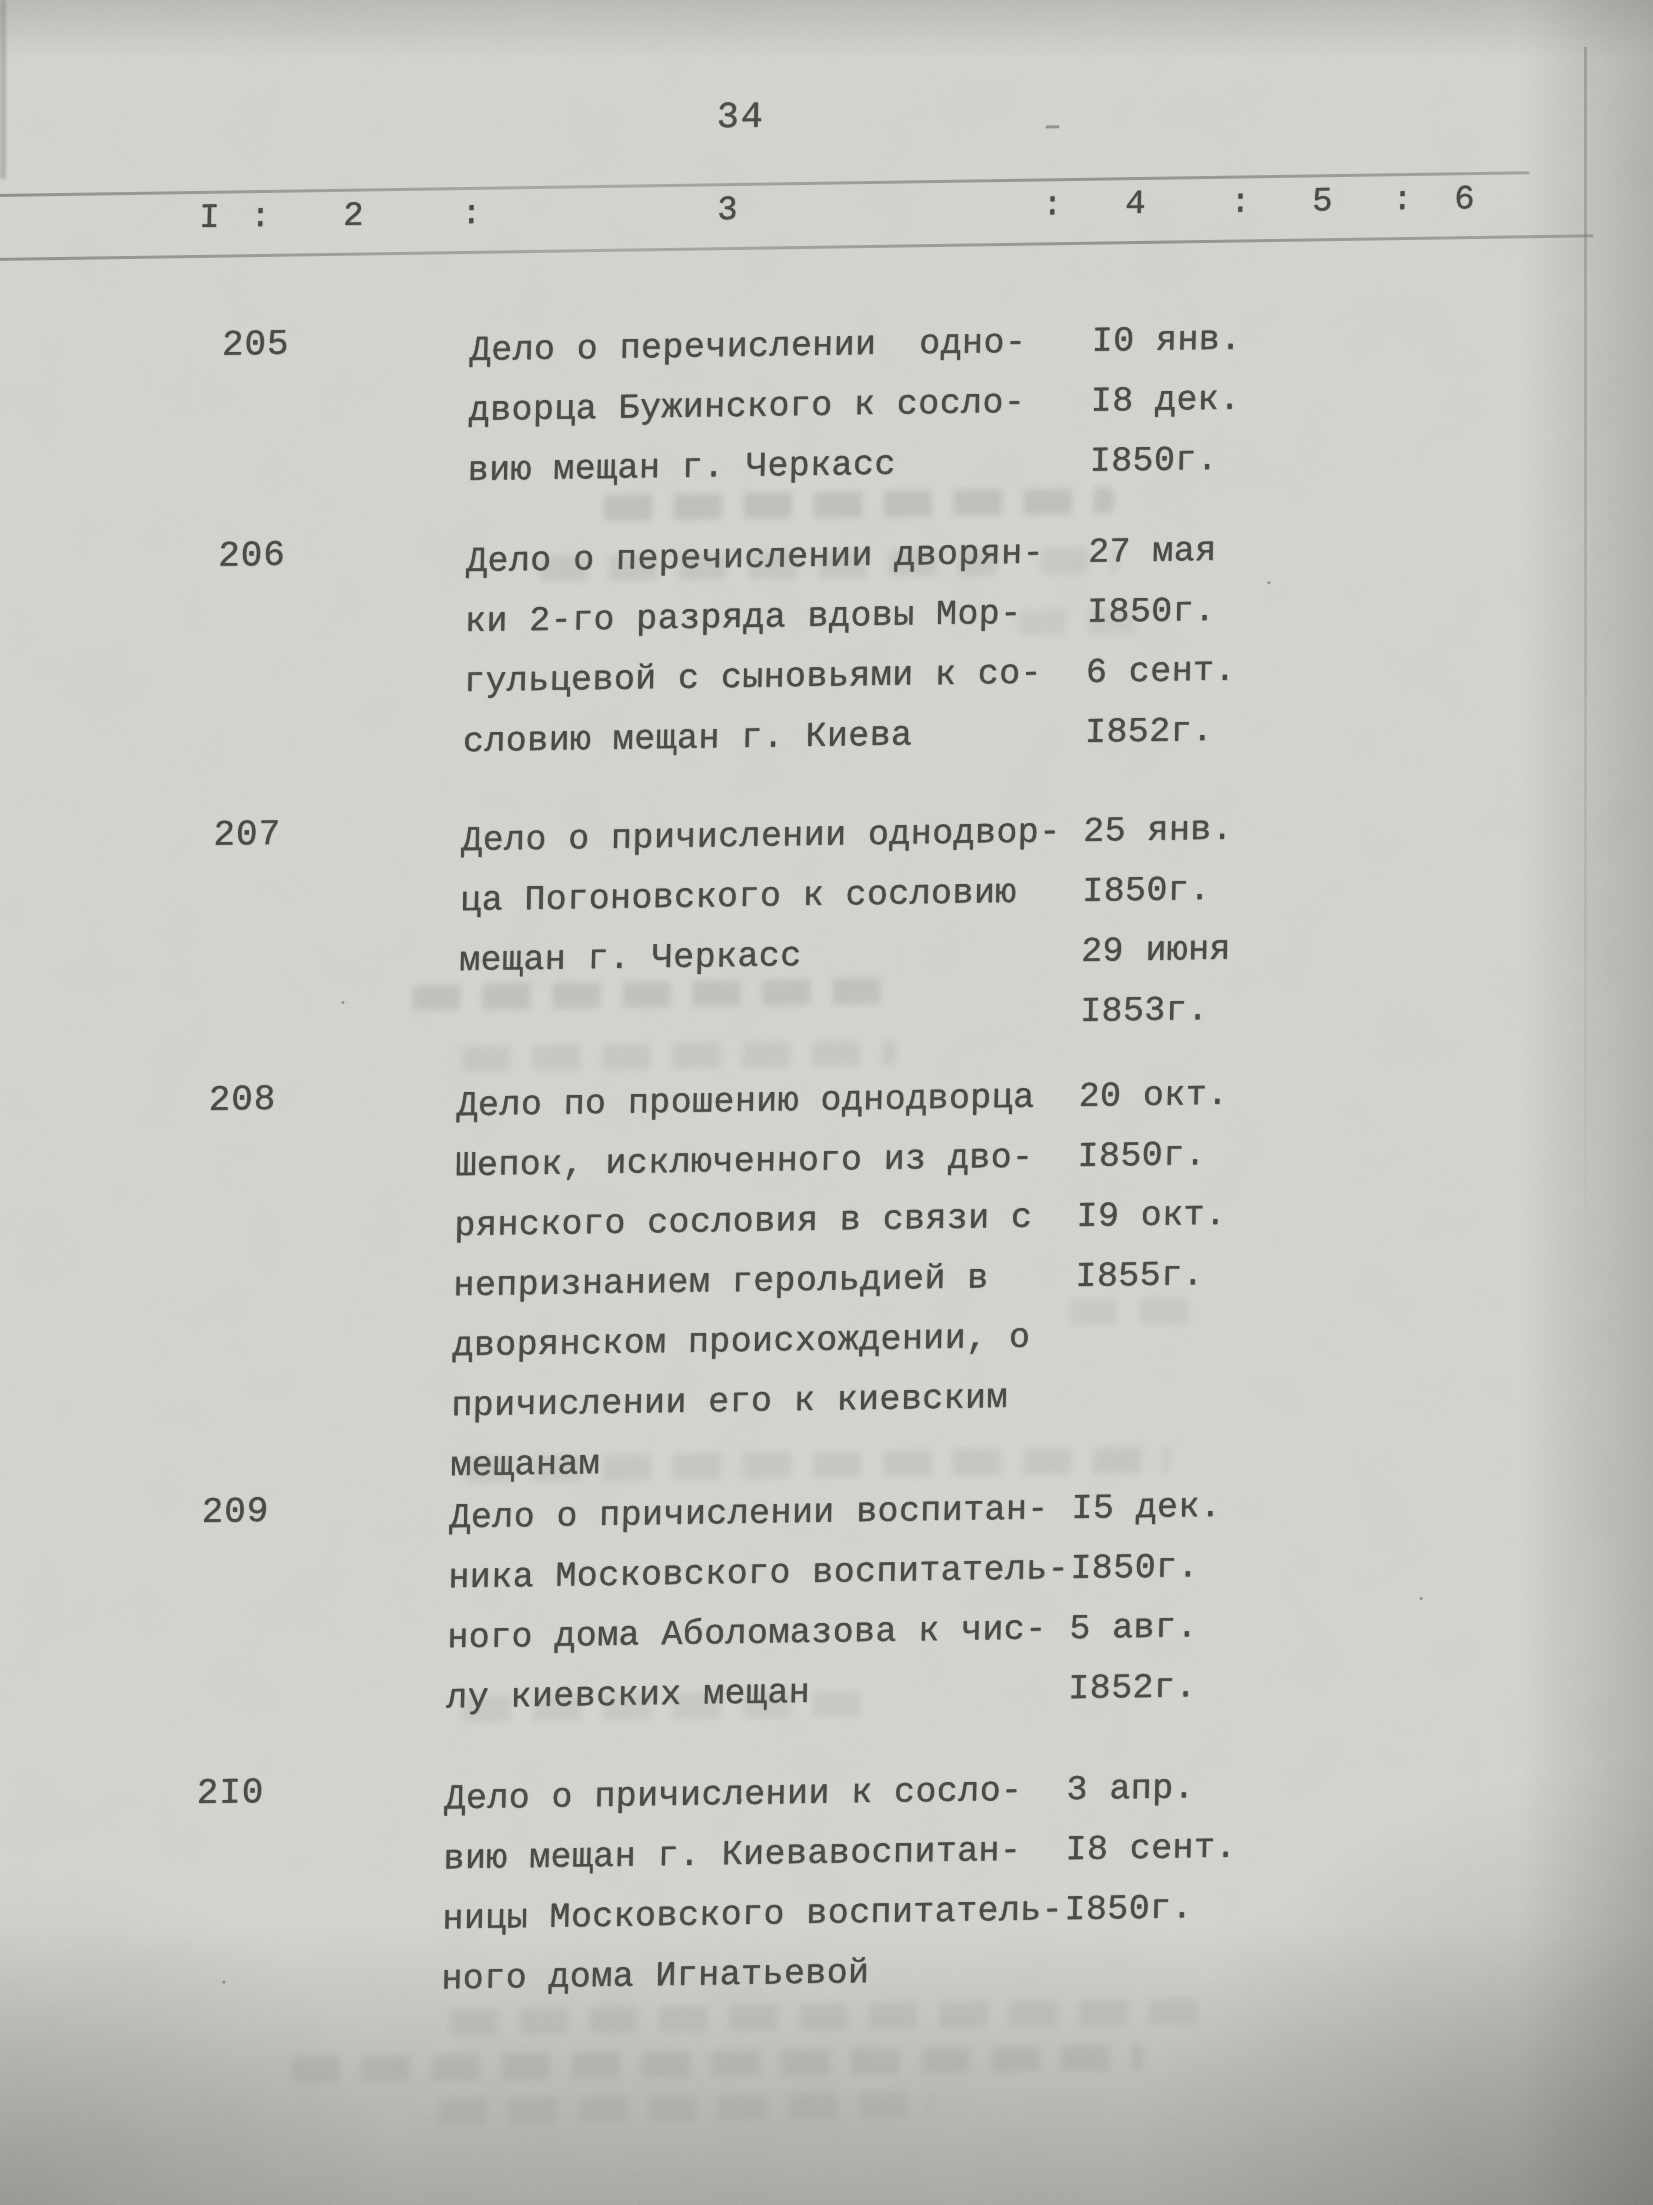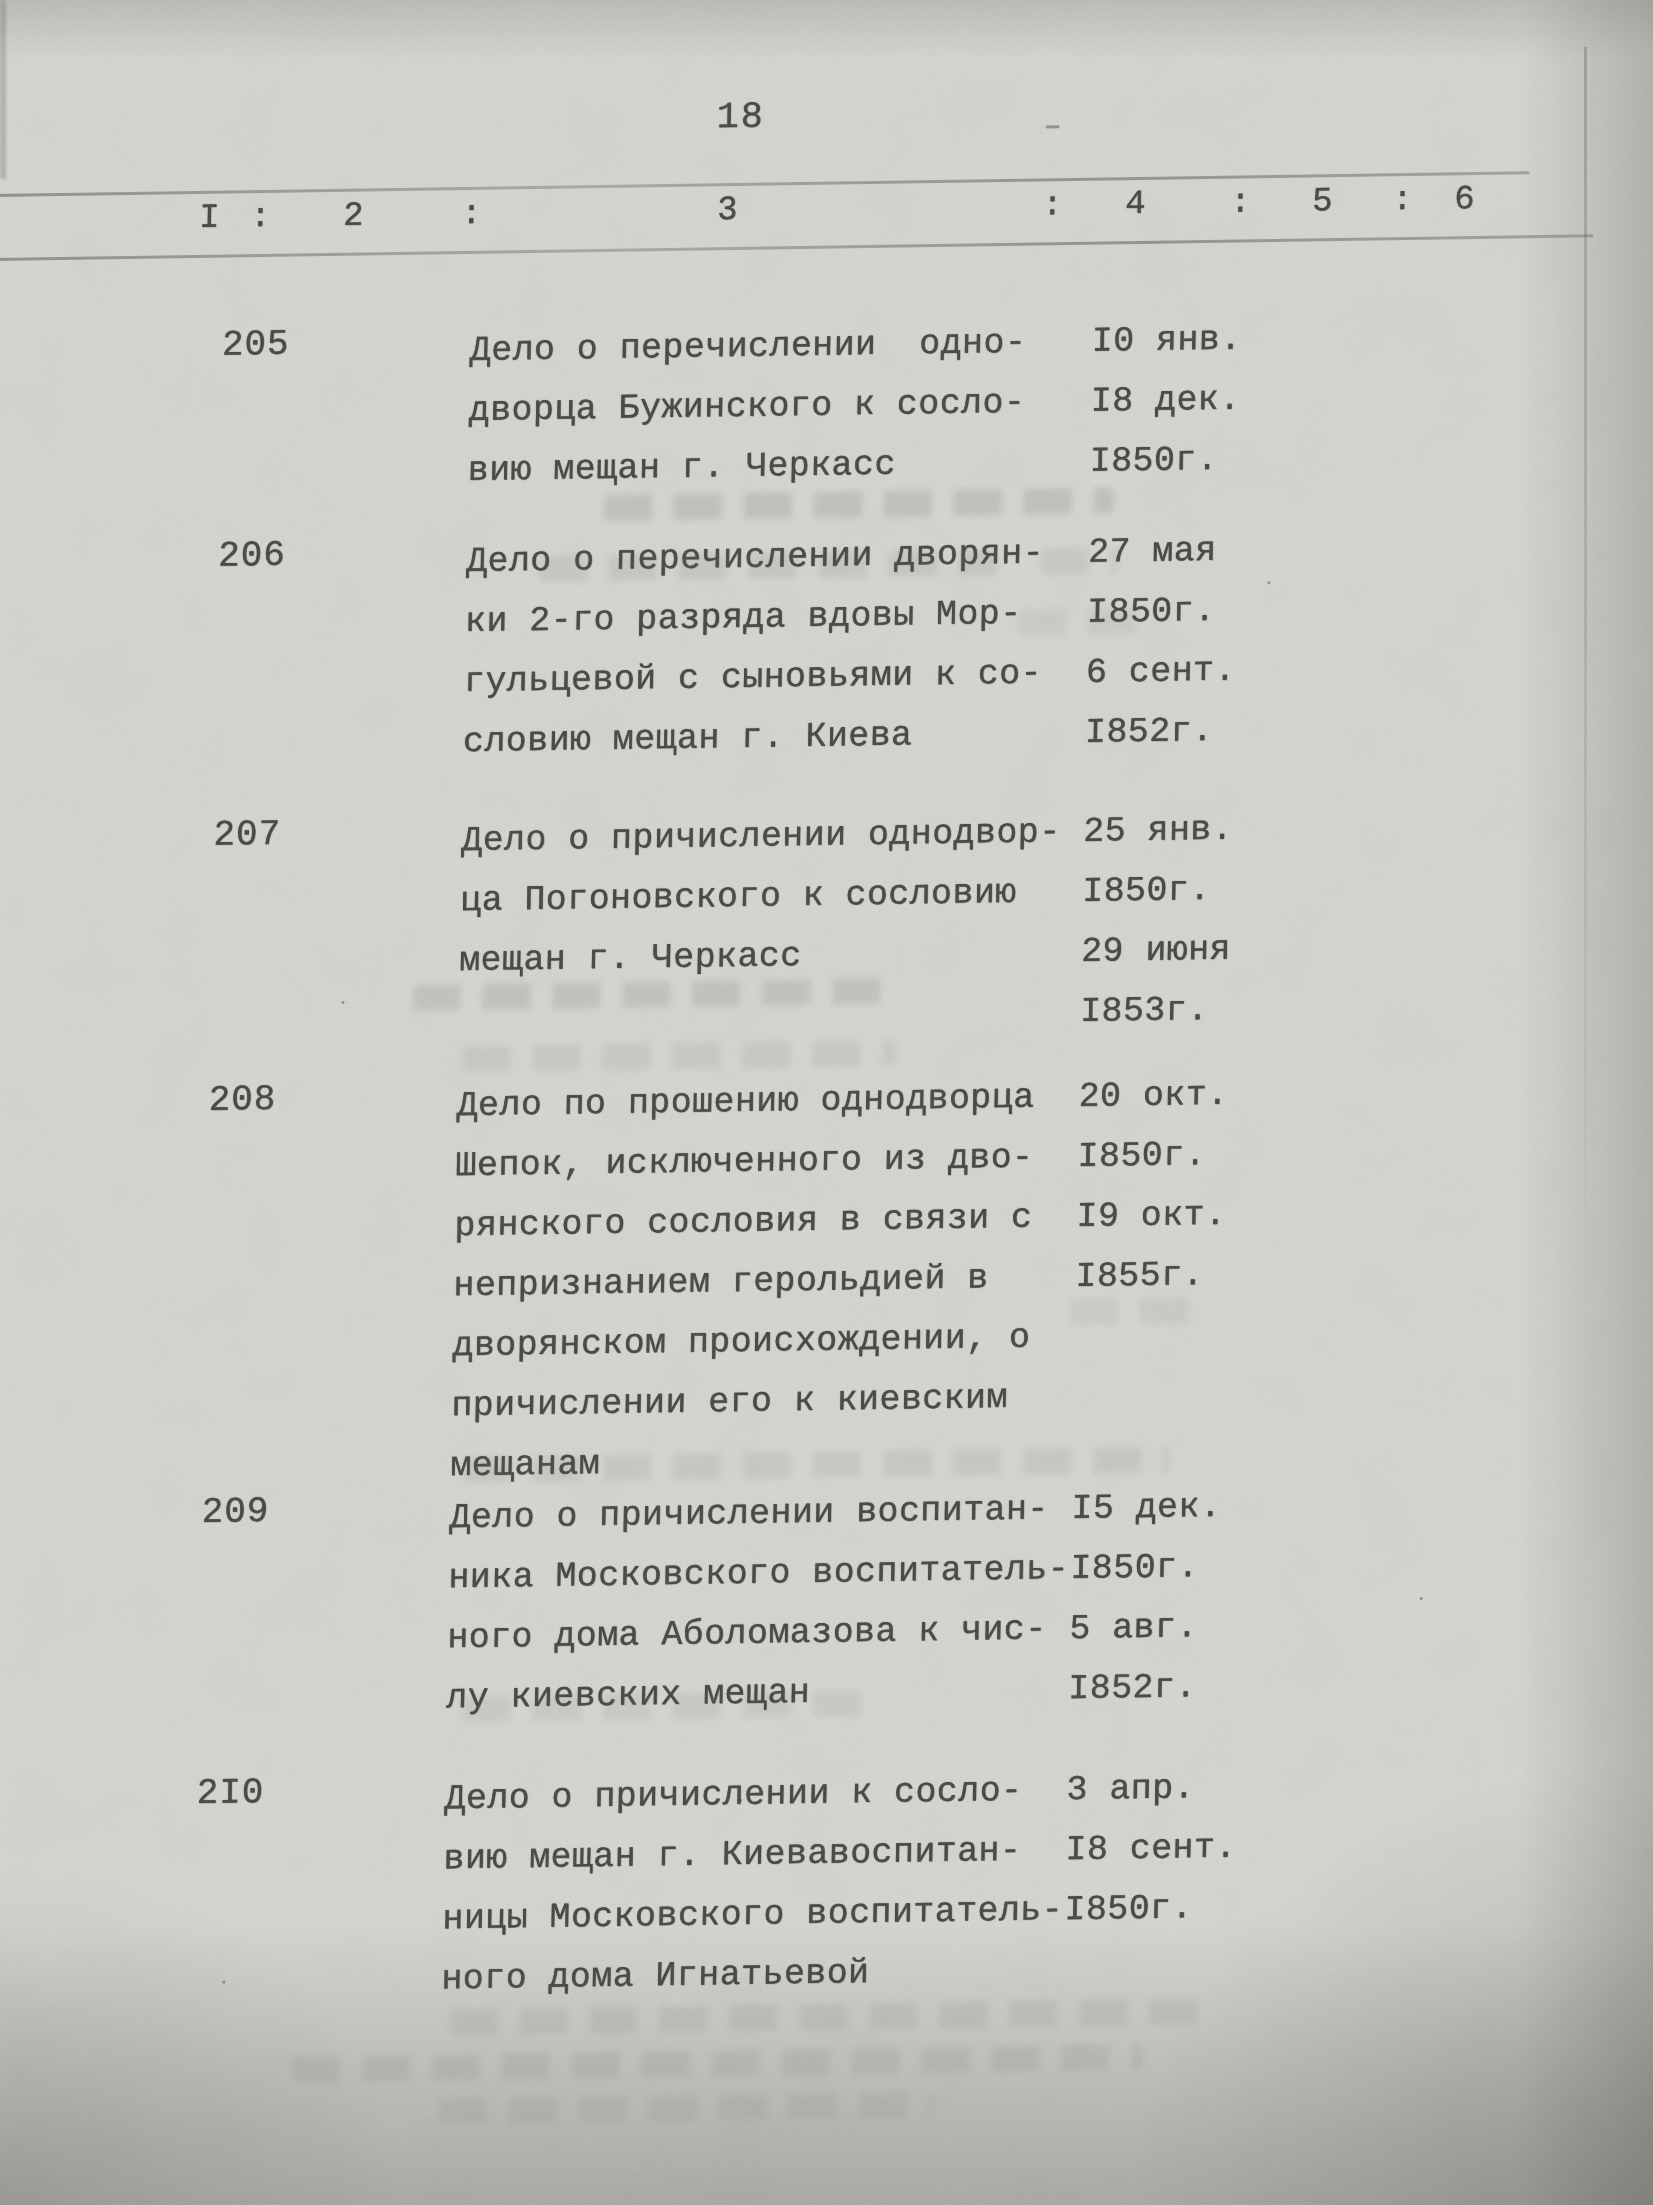--- a/index.html
+++ b/index.html
@@ -73,21 +73,21 @@
   <div class="shade shade-top"></div>
   <div class="shade shade-bottom"></div>
   <div class="shade shade-right"></div>
   <div class="shade corner-br"></div>
   <div class="shade corner-bl"></div>
   <div class="page-edge-right"></div>
   <div class="edge-left-smudge"></div>
 
   <div class="content">
 
-    <div class="page-number">18</div>
+    <div class="page-number">34</div>
 
     <div class="rule rule-top"></div>
 
     <div class="header-row">
       <span class="hcell" style="left:203px">I</span>
       <span class="hcell" style="left:254px">:</span>
       <span class="hcell" style="left:347px">2</span>
       <span class="hcell" style="left:465px">:</span>
       <span class="hcell" style="left:721px">3</span>
       <span class="hcell" style="left:1046px">:</span>

